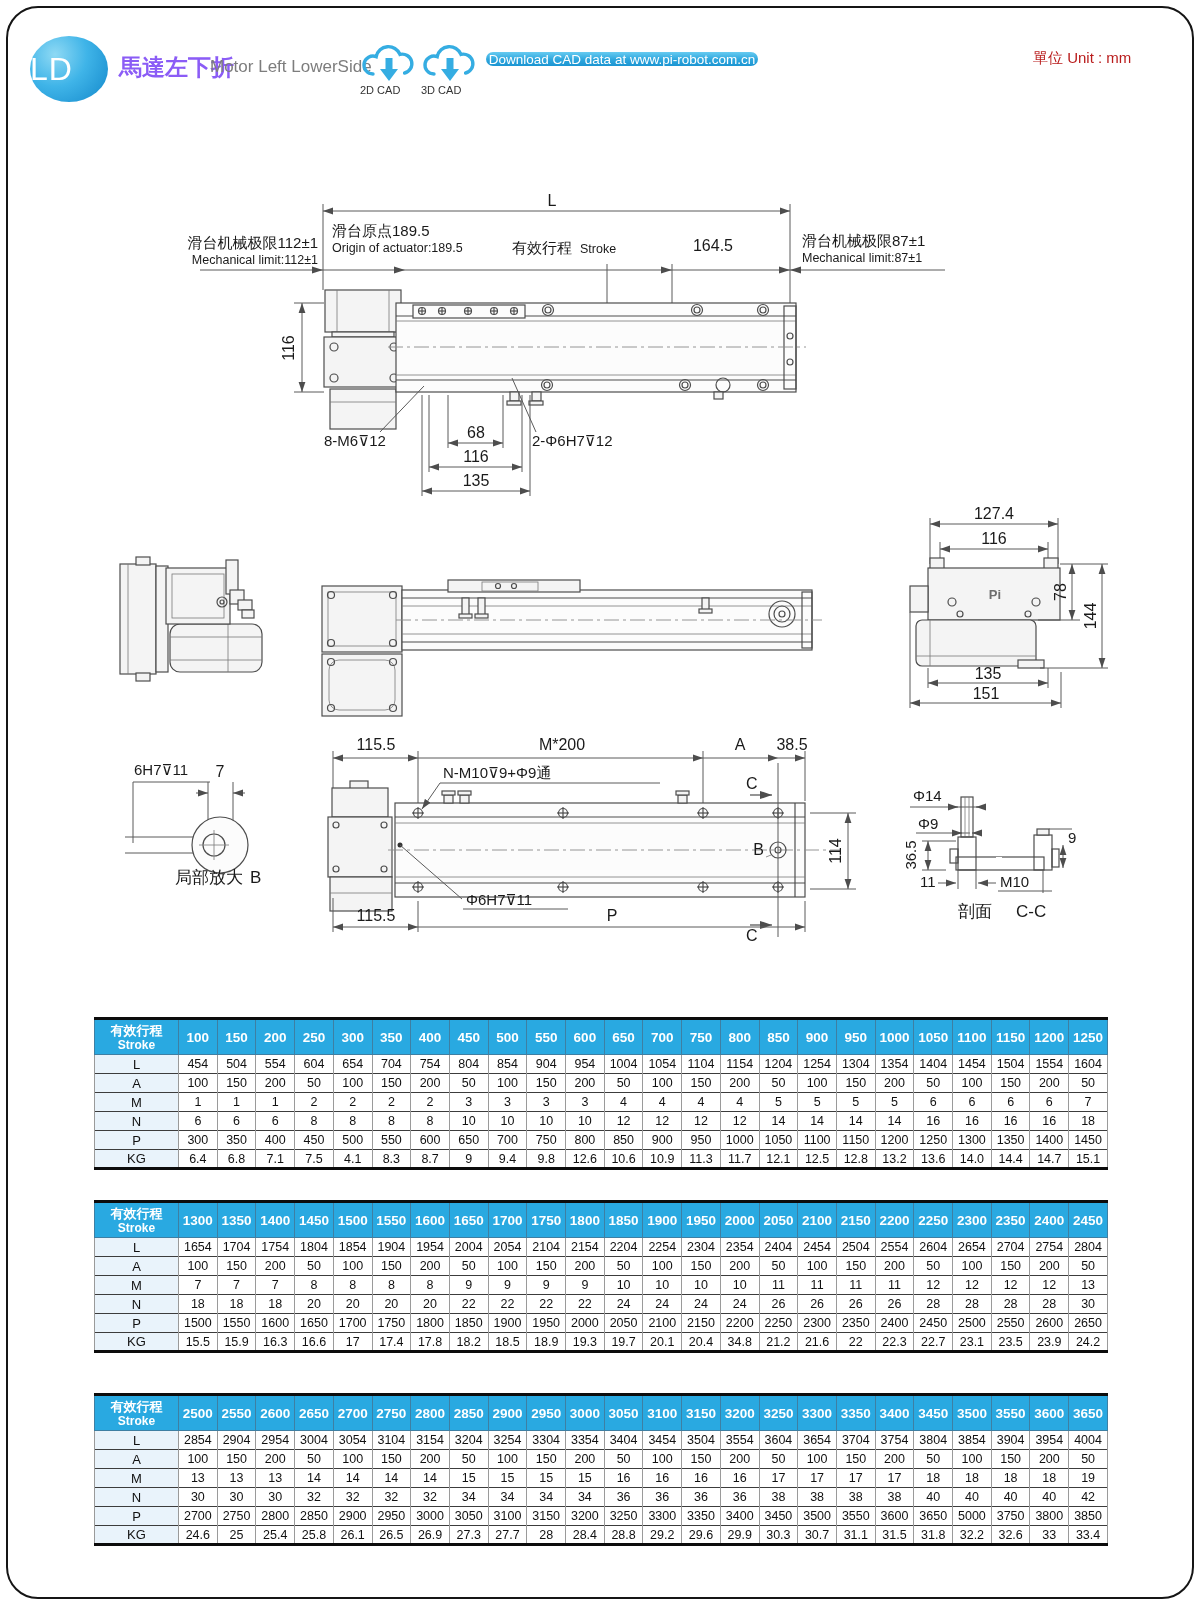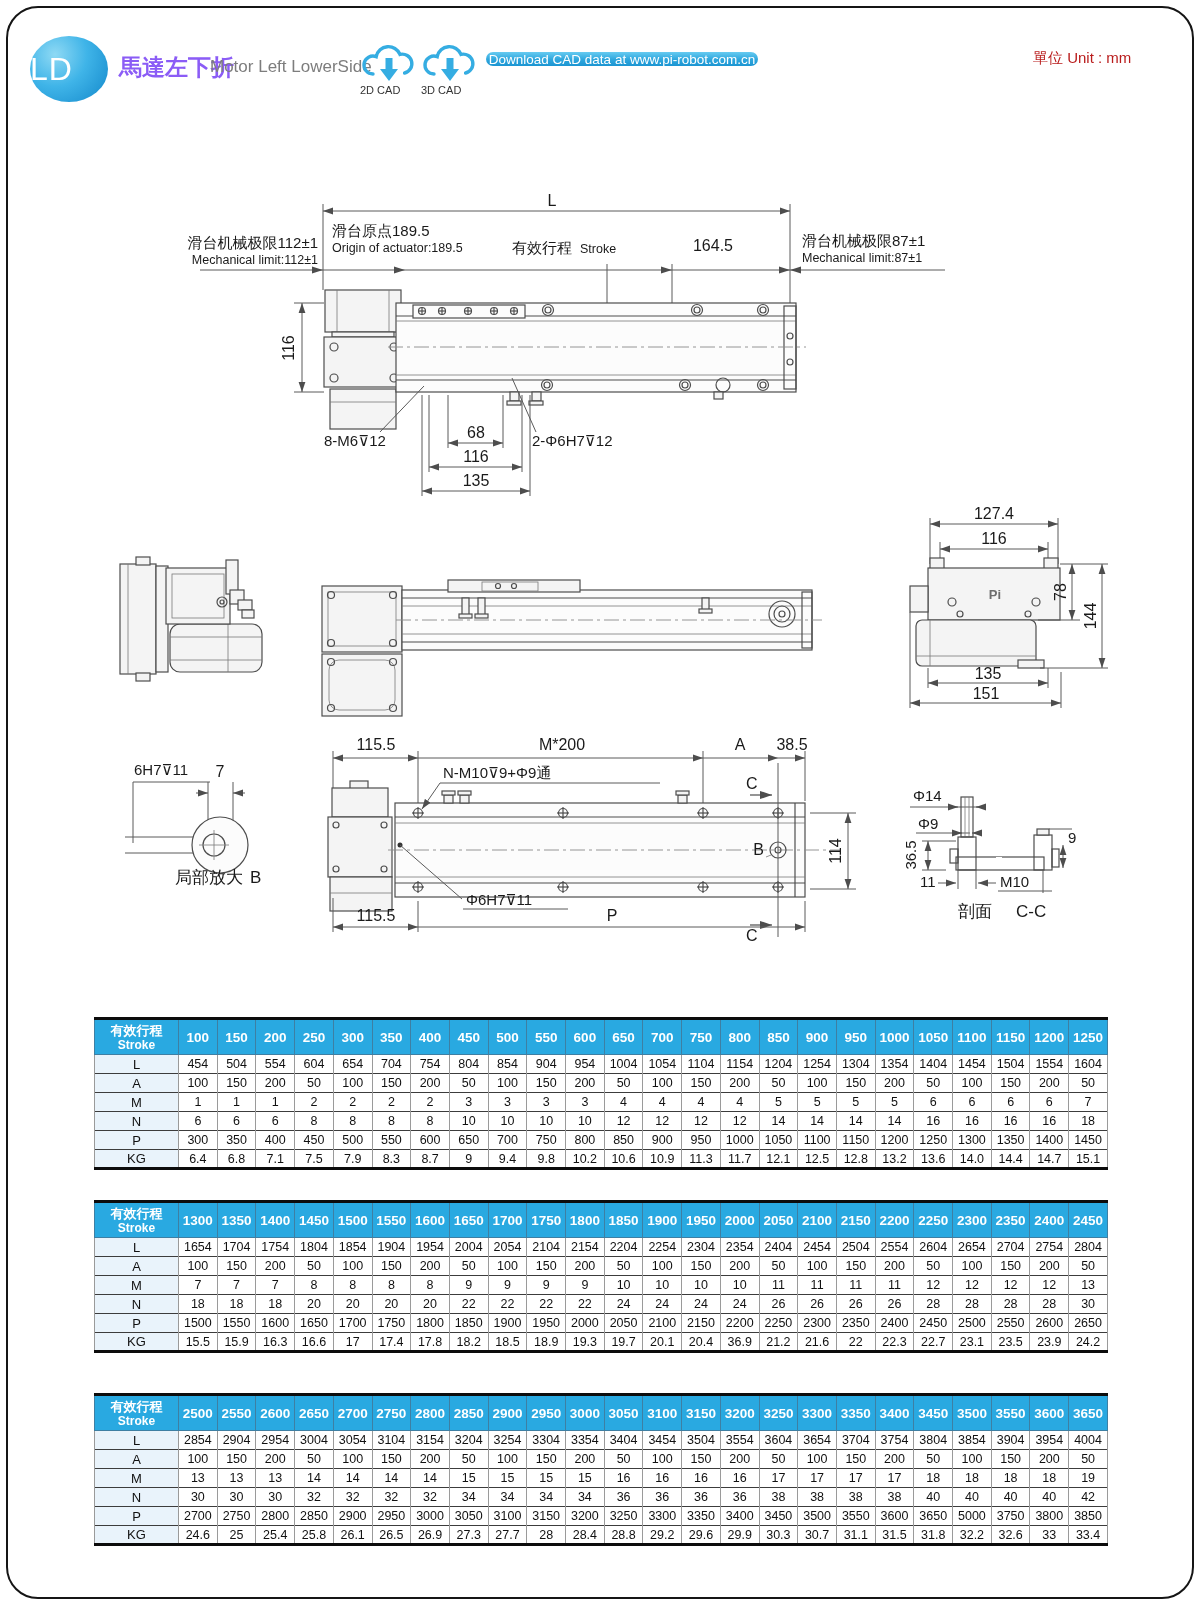--- a/index.html
+++ b/index.html
@@ -646,27 +646,27 @@
           <td>1350</td>
           <td>1400</td>
           <td>1450</td>
         </tr>
         <tr>
           <td class="rowlabel">KG</td>
           <td>6.4</td>
           <td>6.8</td>
           <td>7.1</td>
           <td>7.5</td>
-          <td>7.9</td>
+          <td>4.1</td>
           <td>8.3</td>
           <td>8.7</td>
           <td>9</td>
           <td>9.4</td>
           <td>9.8</td>
-          <td>10.2</td>
+          <td>12.6</td>
           <td>10.6</td>
           <td>10.9</td>
           <td>11.3</td>
           <td>11.7</td>
           <td>12.1</td>
           <td>12.5</td>
           <td>12.8</td>
           <td>13.2</td>
           <td>13.6</td>
           <td>14.0</td>
@@ -854,21 +854,21 @@
           <td>17</td>
           <td>17.4</td>
           <td>17.8</td>
           <td>18.2</td>
           <td>18.5</td>
           <td>18.9</td>
           <td>19.3</td>
           <td>19.7</td>
           <td>20.1</td>
           <td>20.4</td>
-          <td>36.9</td>
+          <td>34.8</td>
           <td>21.2</td>
           <td>21.6</td>
           <td>22</td>
           <td>22.3</td>
           <td>22.7</td>
           <td>23.1</td>
           <td>23.5</td>
           <td>23.9</td>
           <td>24.2</td>
         </tr>

